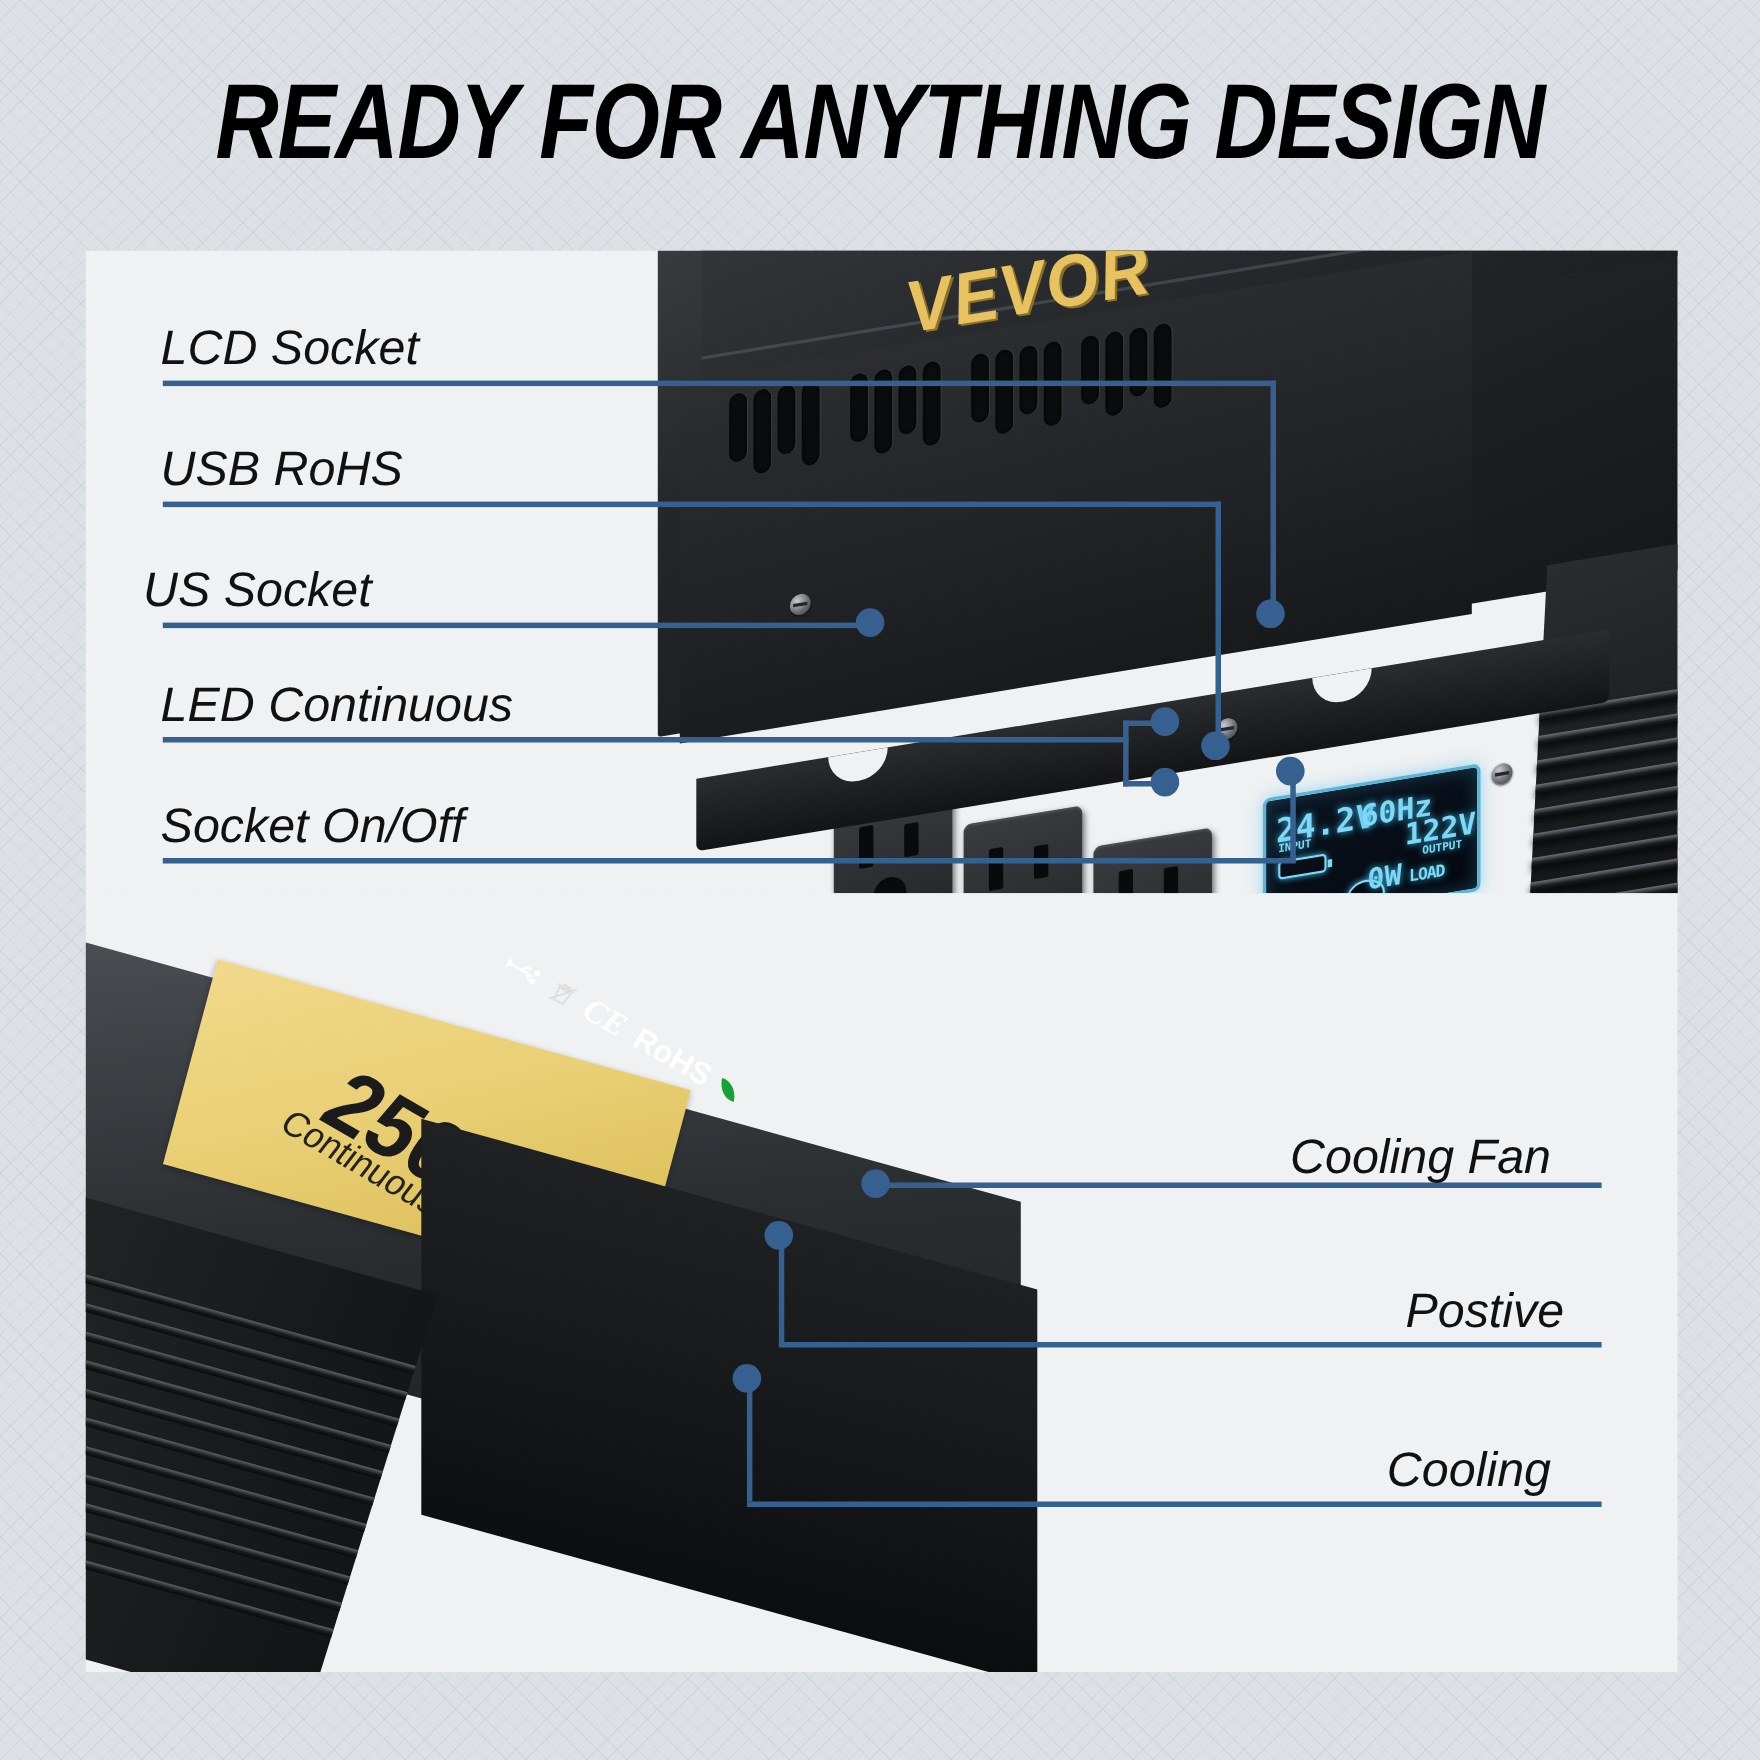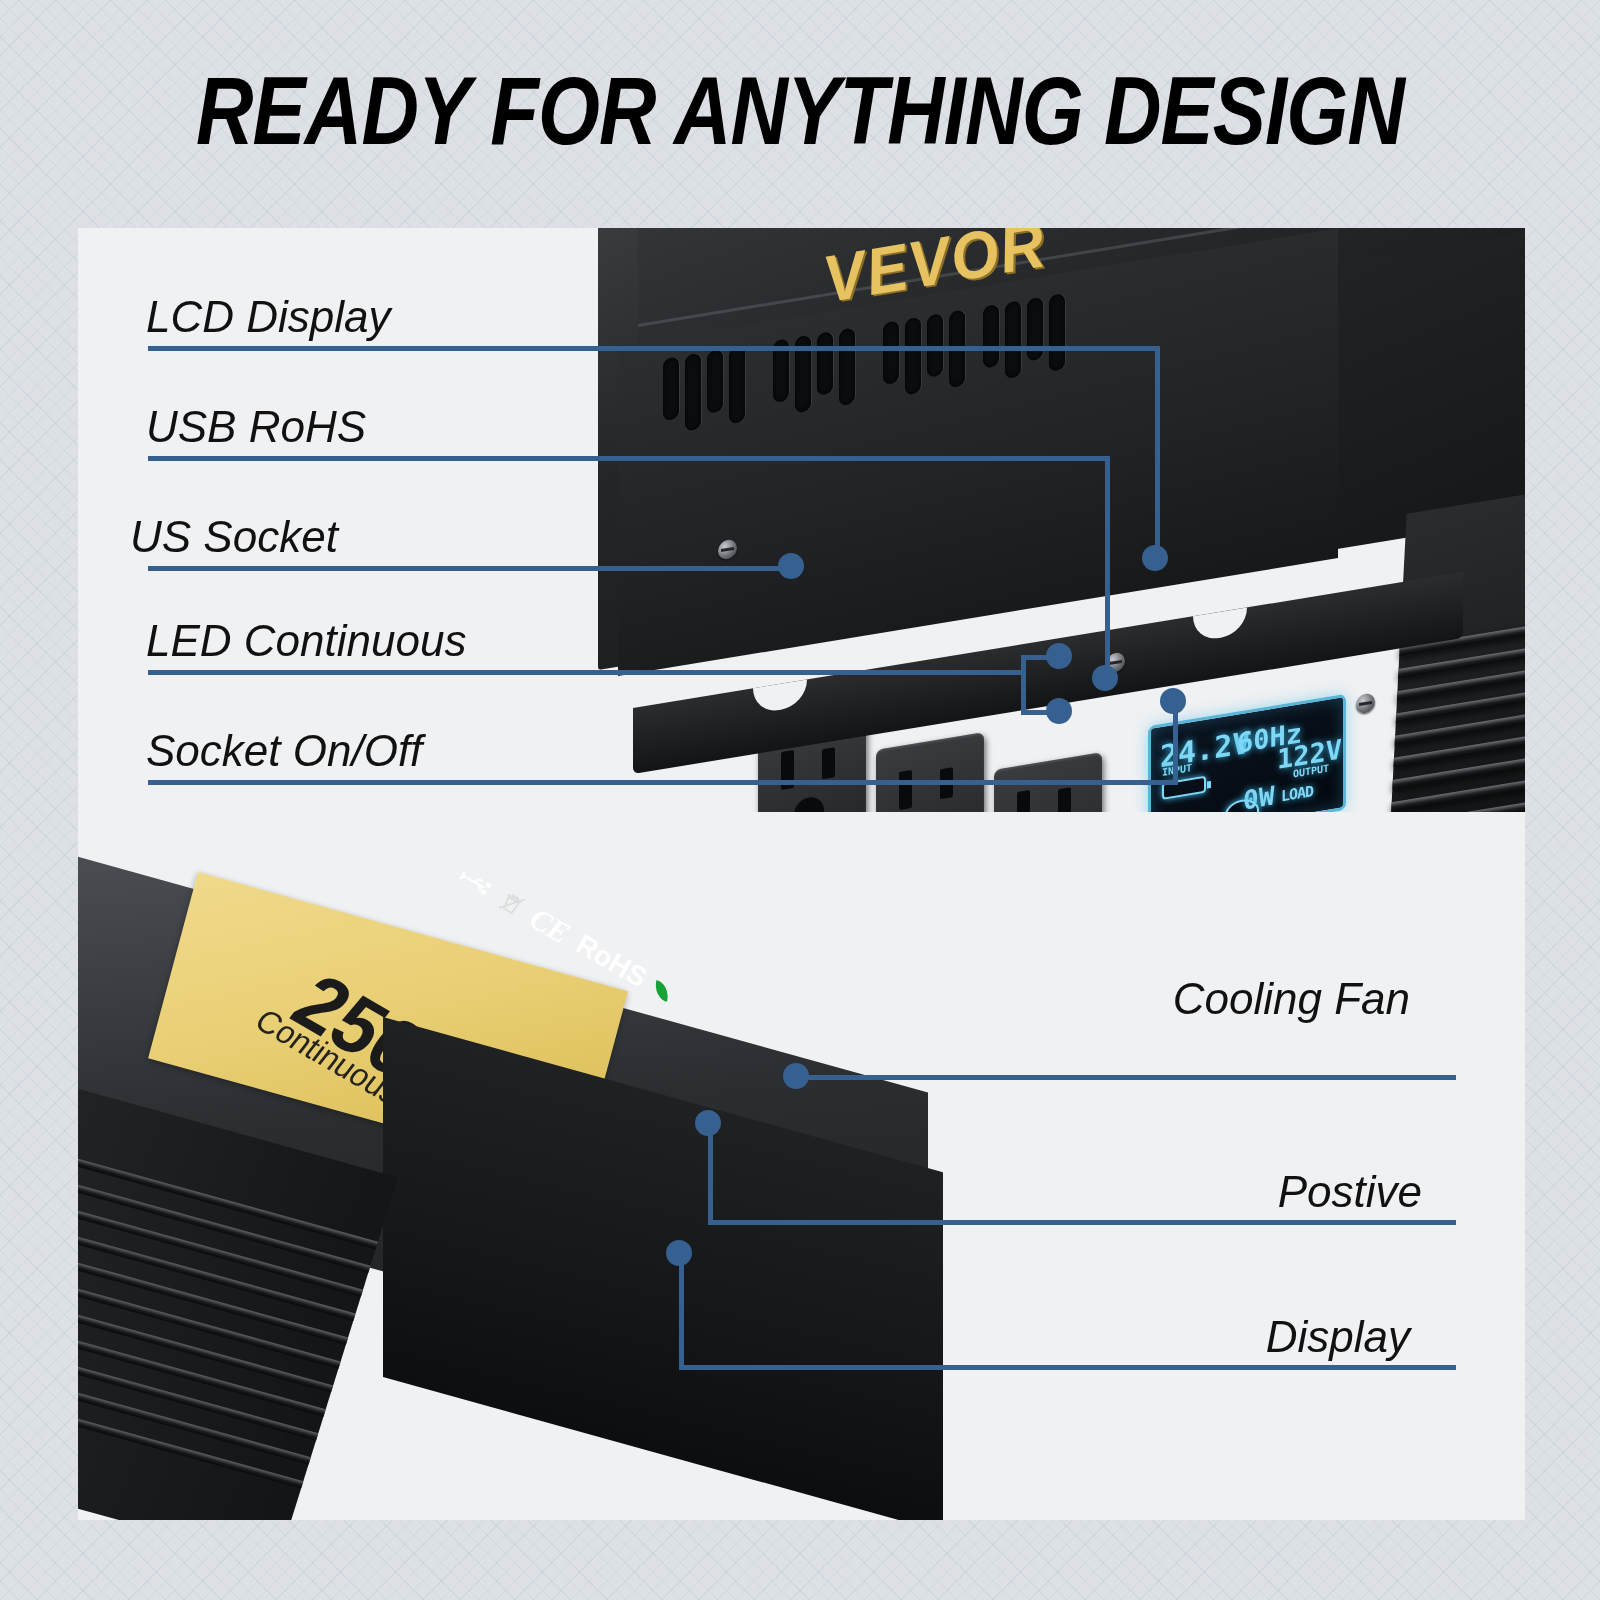--- a/index.html
+++ b/index.html
@@ -357,21 +357,21 @@
   <div class="line hline" style="left:943px;top:427px;width:38px;"></div>
   <div class="line hline" style="left:943px;top:482px;width:38px;"></div>
   <div class="dot" style="left:968px;top:415px;"></div>
   <div class="dot" style="left:968px;top:470px;"></div>
 
   <div class="line hline" style="left:70px;top:552px;width:1030px;"></div>
   <div class="line vline" style="left:1095px;top:472px;height:80px;"></div>
   <div class="dot" style="left:1082px;top:460px;"></div>
 </div>
 
-<div class="label" style="left:146px;top:292px;">LCD Display</div>
+<div class="label" style="left:146px;top:292px;">LCD Socket</div>
 <div class="label" style="left:146px;top:402px;">USB RoHS</div>
 <div class="label" style="left:130px;top:512px;">US Socket</div>
 <div class="label" style="left:146px;top:616px;">LED Continuous</div>
 <div class="label" style="left:146px;top:726px;">Socket On/Off</div>
 
 <div class="panel" id="panel-bottom">
   <div class="inv-bot">
 
     <div class="b-top"></div>
     <div class="b-gold"></div>
@@ -420,15 +420,15 @@
 
   <div class="line hline" style="left:630px;top:408px;width:748px;"></div>
   <div class="line vline" style="left:630px;top:310px;height:98px;"></div>
   <div class="dot" style="left:617px;top:298px;"></div>
 
   <div class="line hline" style="left:601px;top:553px;width:777px;"></div>
   <div class="line vline" style="left:601px;top:440px;height:113px;"></div>
   <div class="dot" style="left:588px;top:428px;"></div>
 </div>
 
-<div class="label right" style="right:190px;top:974px;">Cooling Fan</div>
+<div class="label right" style="right:190px;top:1027px;">Cooling Fan</div>
 <div class="label right" style="right:178px;top:1167px;">Postive</div>
-<div class="label right" style="right:190px;top:1312px;">Display</div>
+<div class="label right" style="right:190px;top:1312px;">Cooling</div>
 
 </body></html>

